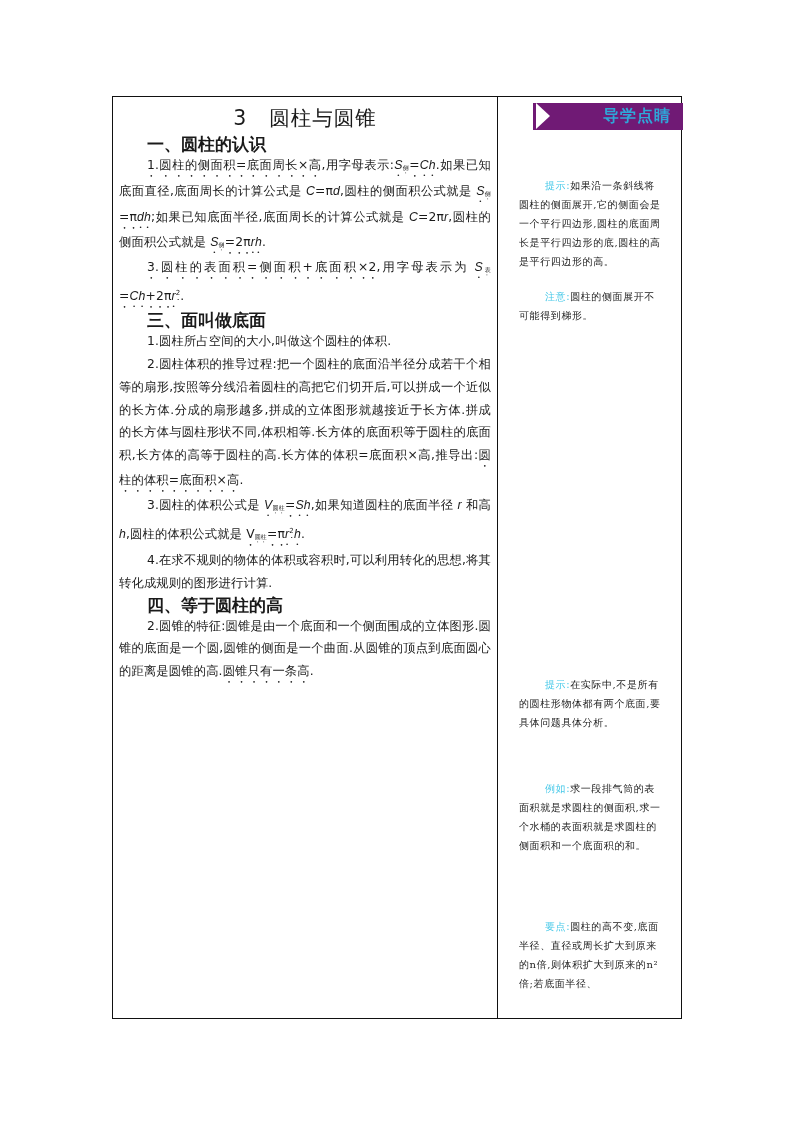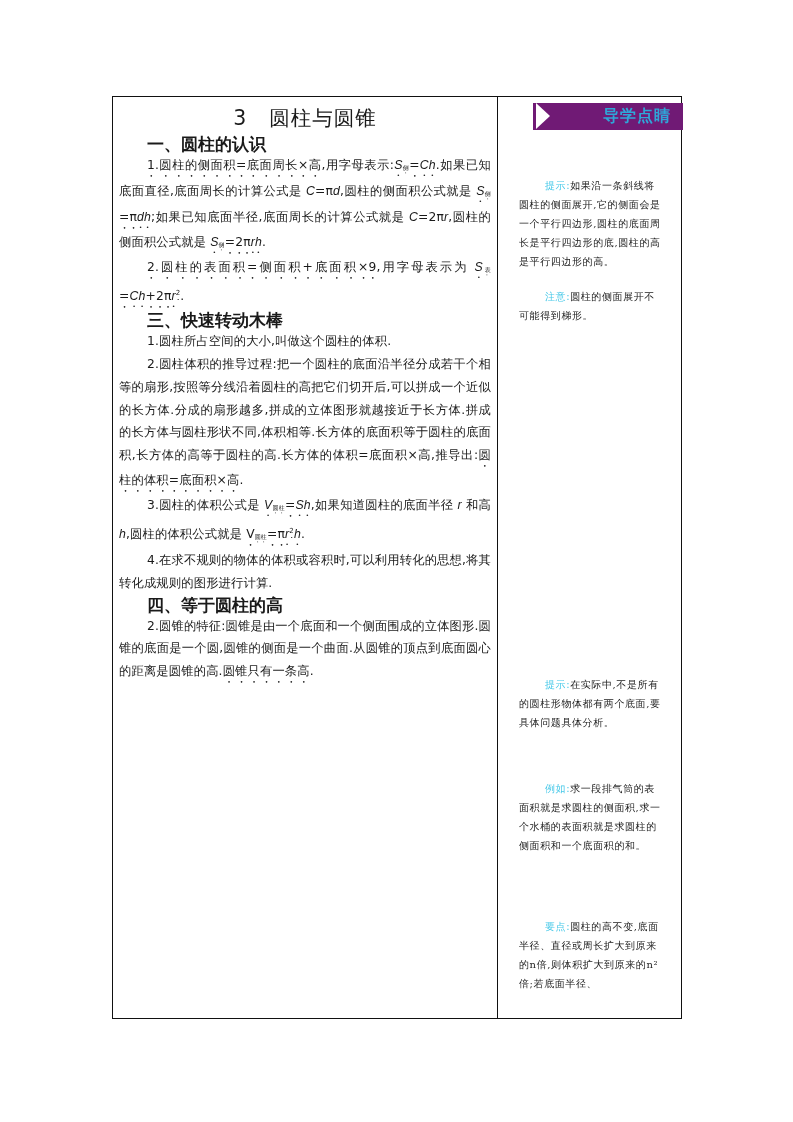--- a/index.html
+++ b/index.html
@@ -41,23 +41,23 @@
   <div class="divider"></div>
 
   <div class="left">
     <div class="title">
       <span class="num">3</span><span>圆柱与圆锥</span>
     </div>
 
     <div class="h2">一、圆柱的认识</div>
 
     <p class="p"><span class="em">1.圆柱的侧面积=底面周长×高</span>,用字母表示:<span class="em"><span class="it">S</span><sub class="s">侧</sub>=<span class="it">Ch</span></span>.如果已知底面直径,底面周长的计算公式是 <span class="it">C</span>=π<span class="it">d</span>,圆柱的侧面积公式就是 <span class="em"><span class="it">S</span><sub class="s">侧</sub>=π<span class="it">dh</span></span>;如果已知底面半径,底面周长的计算公式就是 <span class="it">C</span>=2π<span class="it">r</span>,圆柱的侧面积公式就是 <span class="em"><span class="it">S</span><sub class="s">侧</sub>=2π<span class="it">rh</span></span>.</p>
-    <p class="p"><span class="em">2.圆柱的表面积=侧面积+底面积×9</span>,用字母表示为 <span class="em"><span class="it">S</span><sub class="s">表</sub>=<span class="it">Ch</span>+2π<span class="it">r</span><sup>2</sup></span>.</p>
+    <p class="p"><span class="em">3.圆柱的表面积=侧面积+底面积×2</span>,用字母表示为 <span class="em"><span class="it">S</span><sub class="s">表</sub>=<span class="it">Ch</span>+2π<span class="it">r</span><sup>2</sup></span>.</p>
 
-    <div class="h2">三、快速转动木棒</div>
+    <div class="h2">三、面叫做底面</div>
     <p class="p">1.圆柱所占空间的大小,叫做这个圆柱的体积.</p>
     <p class="p">2.圆柱体积的推导过程:把一个圆柱的底面沿半径分成若干个相等的扇形,按照等分线沿着圆柱的高把它们切开后,可以拼成一个近似的长方体.分成的扇形越多,拼成的立体图形就越接近于长方体.拼成的长方体与圆柱形状不同,体积相等.长方体的底面积等于圆柱的底面积,长方体的高等于圆柱的高.长方体的体积=底面积×高,推导出:<span class="em">圆柱的体积=底面积×高</span>.</p>
     <p class="p">3.圆柱的体积公式是 <span class="em"><span class="it">V</span><sub class="s">圆柱</sub>=<span class="it">Sh</span></span>,如果知道圆柱的底面半径 <span class="it">r</span> 和高 <span class="it">h</span>,圆柱的体积公式就是 <span class="em">V<sub class="s">圆柱</sub>=π<span class="it">r</span><sup>2</sup><span class="it">h</span></span>.</p>
     <p class="p">4.在求不规则的物体的体积或容积时,可以利用转化的思想,将其转化成规则的图形进行计算.</p>
 
     <div class="h2">四、等于圆柱的高</div>
     <p class="p">2.圆锥的特征:圆锥是由一个底面和一个侧面围成的立体图形.圆锥的底面是一个圆,圆锥的侧面是一个曲面.从圆锥的顶点到底面圆心的距离是圆锥的高.<span class="em">圆锥只有一条高</span>.</p>
   </div>
 
   <div class="right">

